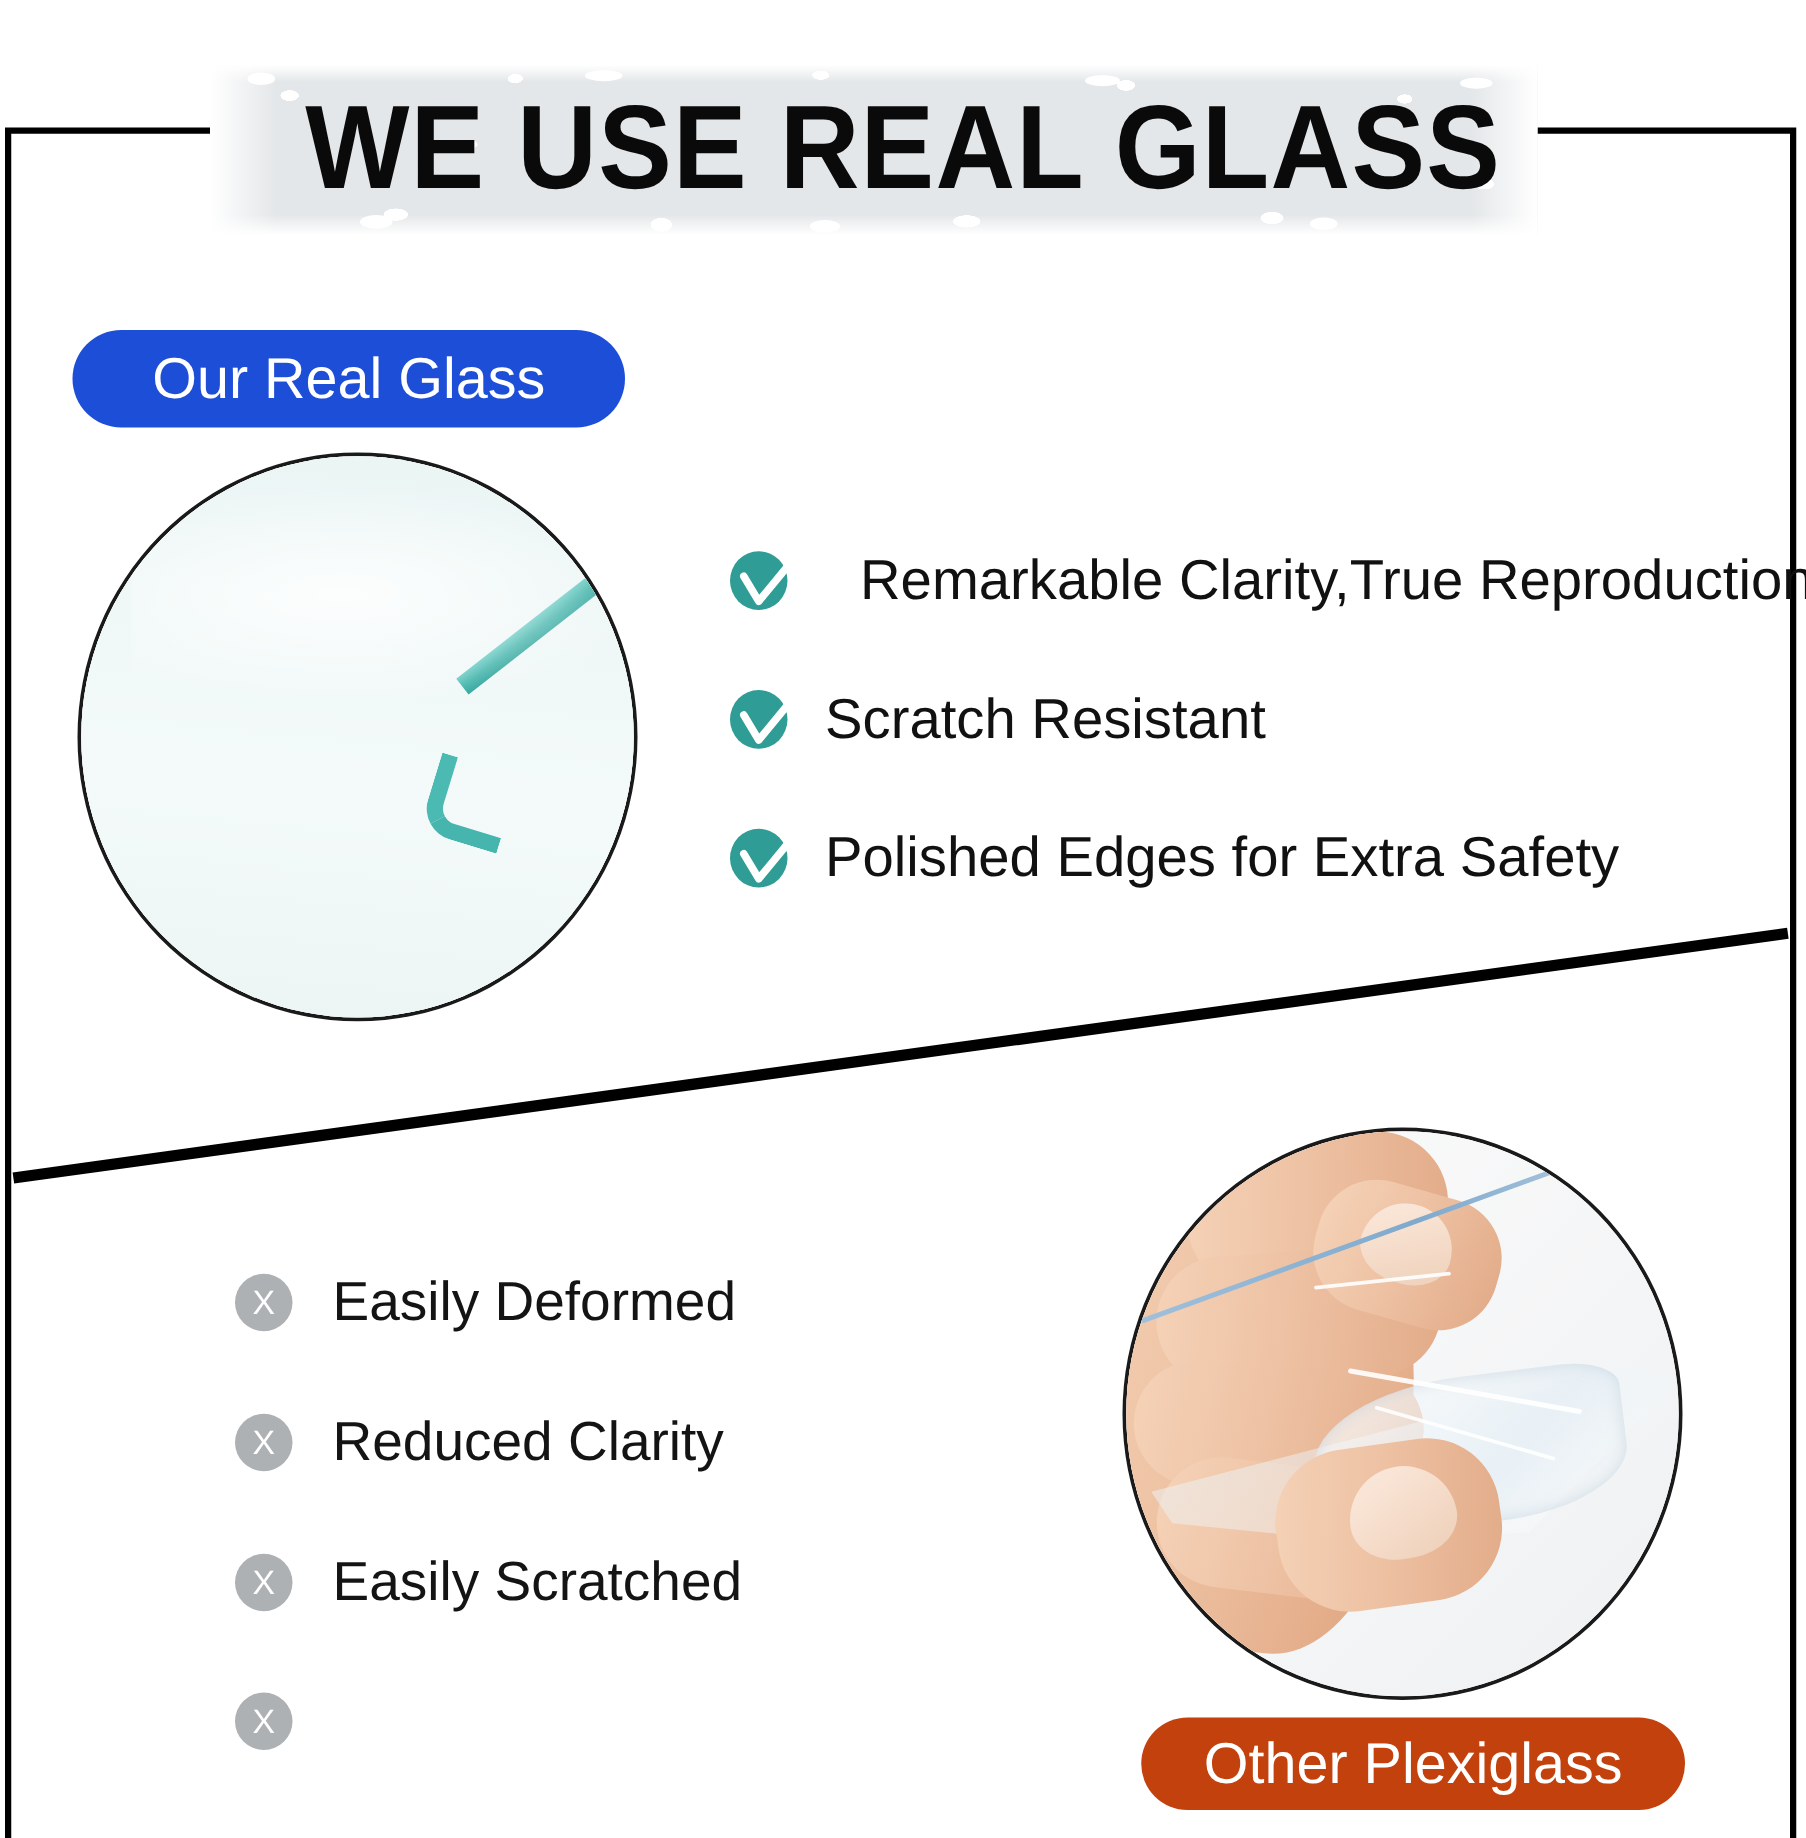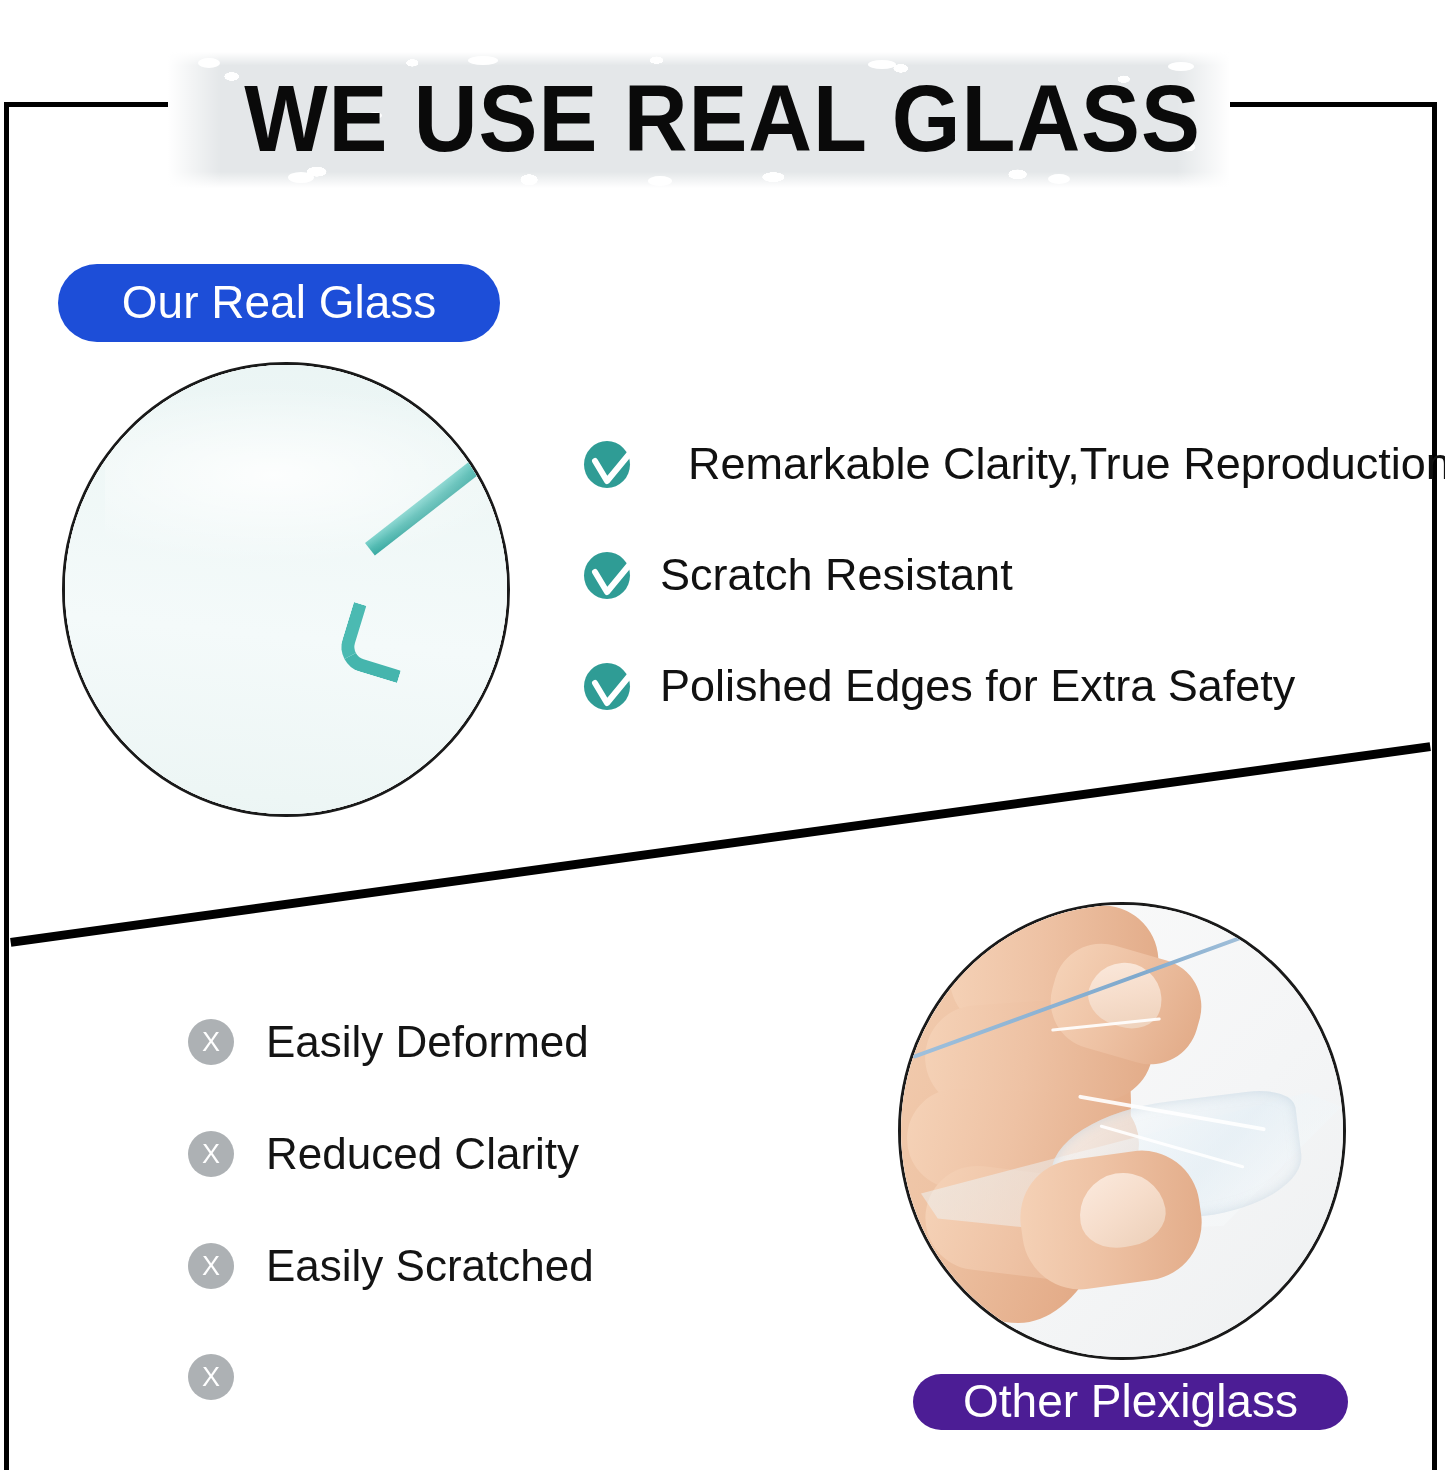--- a/index.html
+++ b/index.html
@@ -107,22 +107,22 @@
     width: 442px;
     height: 78px;
     background: #1d4ed8;
     padding-bottom: 3px;
     box-sizing: border-box;
   }
   .badge-gray {
     left: 913px;
     top: 1334px;
     width: 435px;
-    height: 56px;
-    background: #4c1d95;
+    height: 74px;
+    background: #c2410c;
     padding-bottom: 3px;
     box-sizing: border-box;
   }
 
   
   .photo-circle {
     position: absolute;
     border-radius: 50%;
     border: 3px solid #1a1a1a;
     overflow: hidden;

